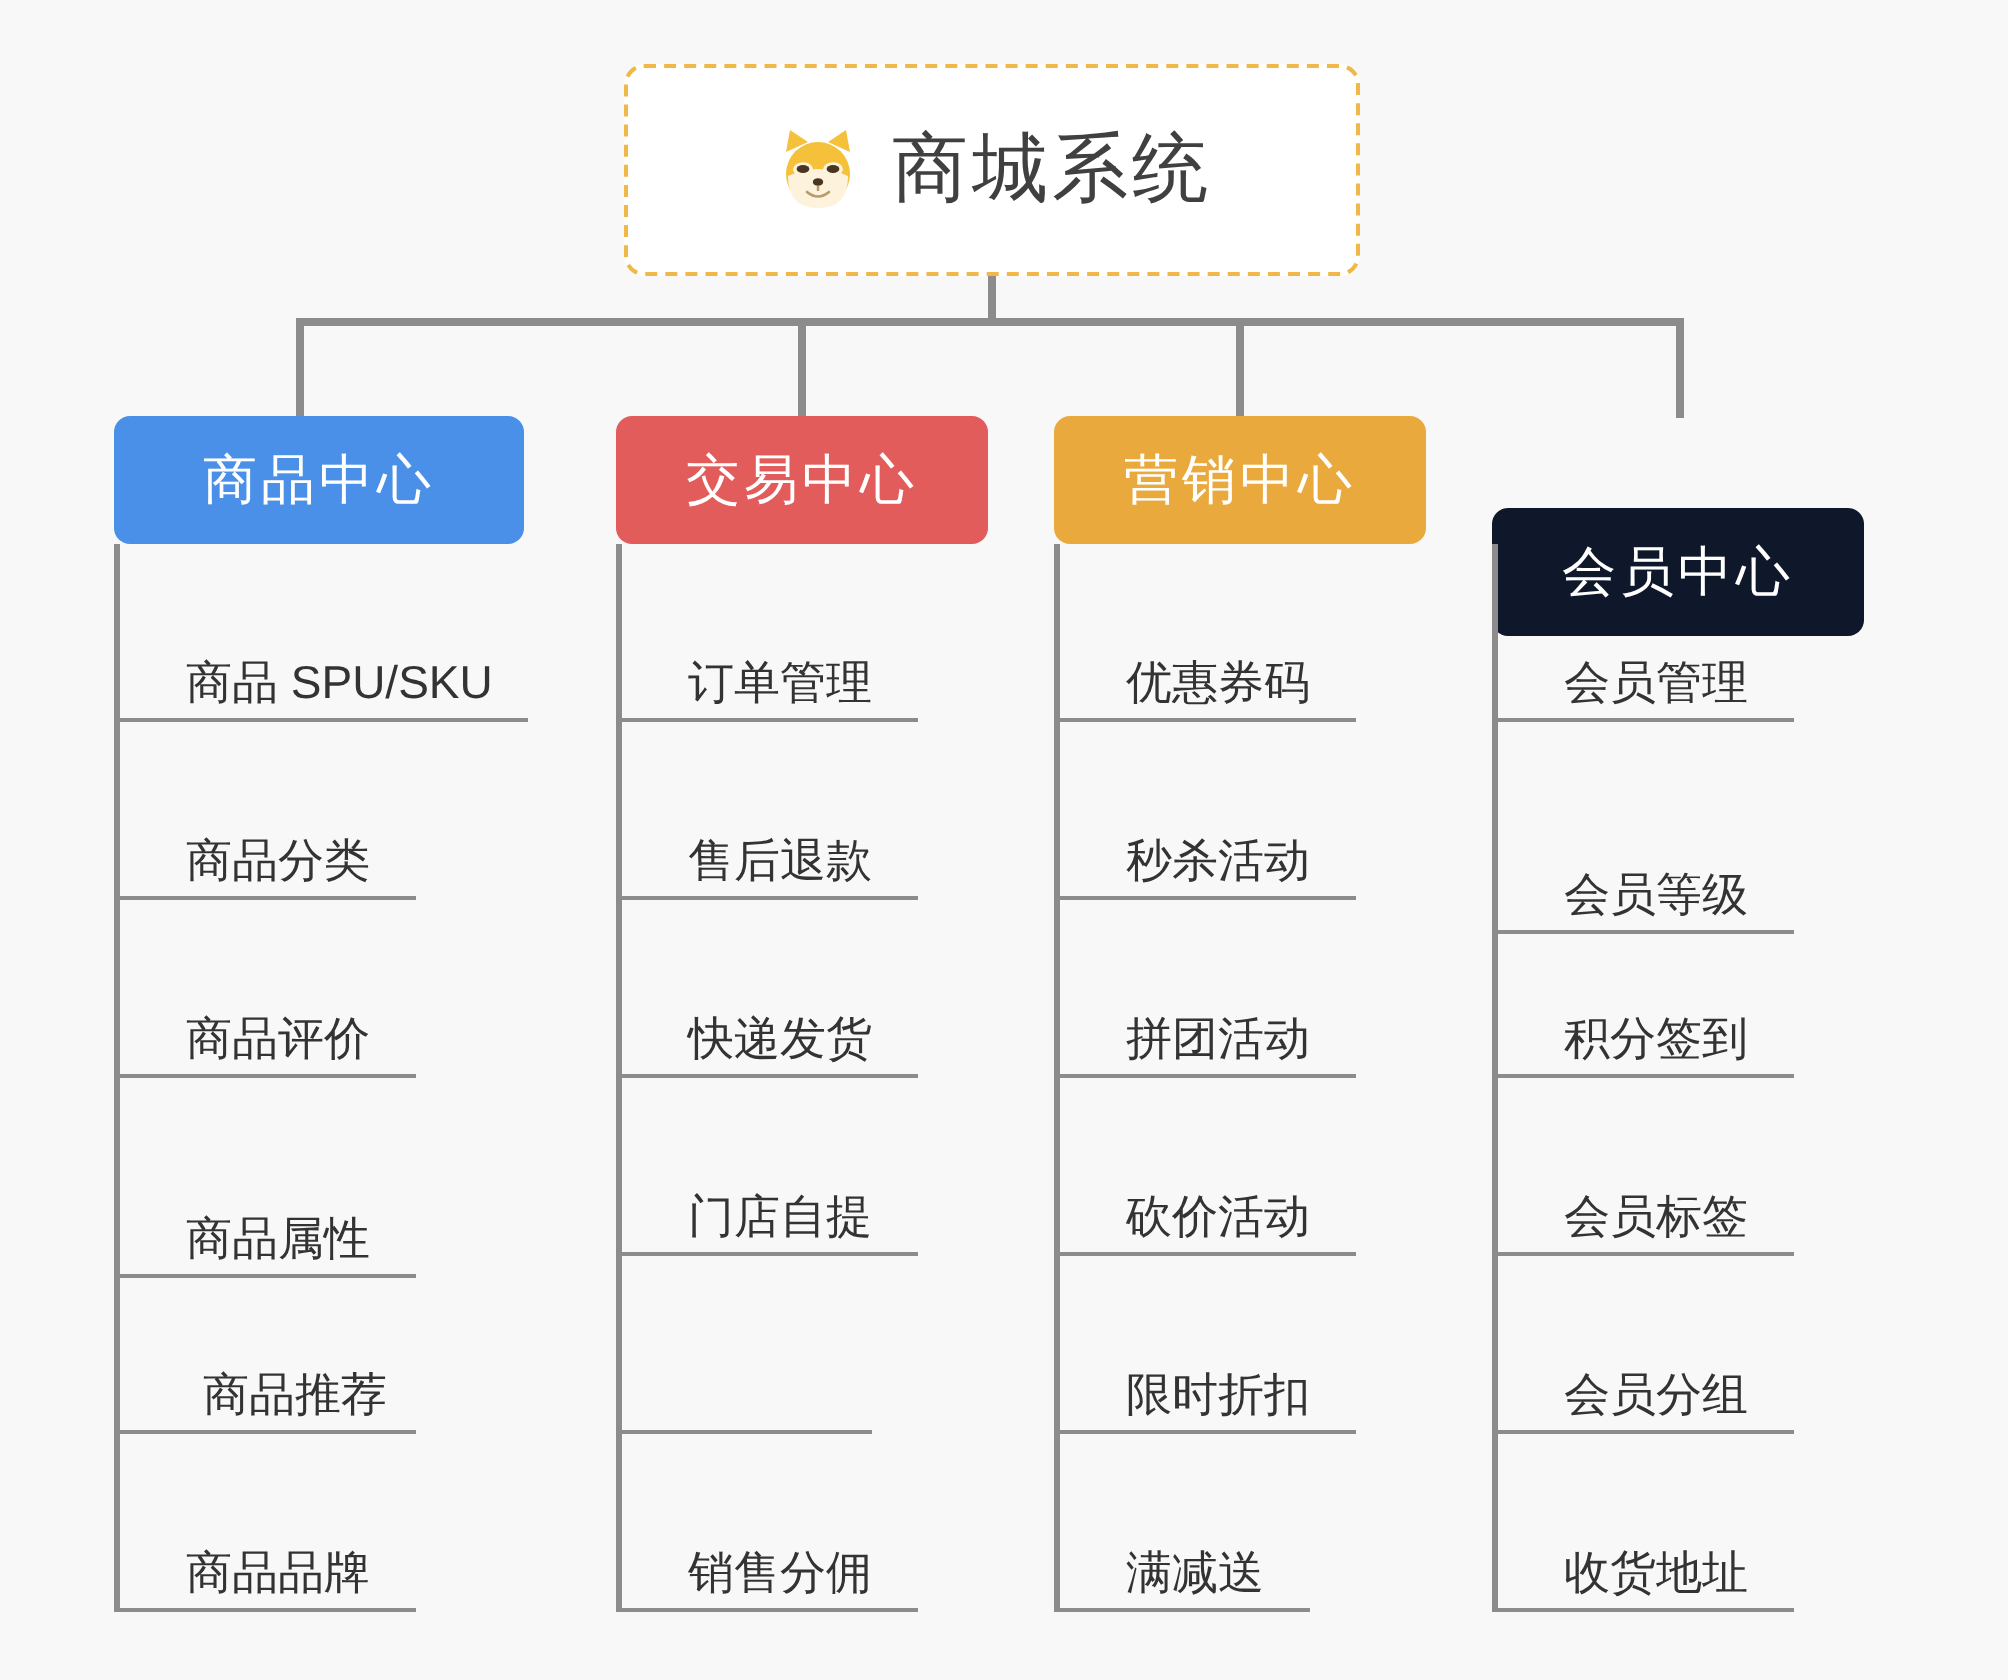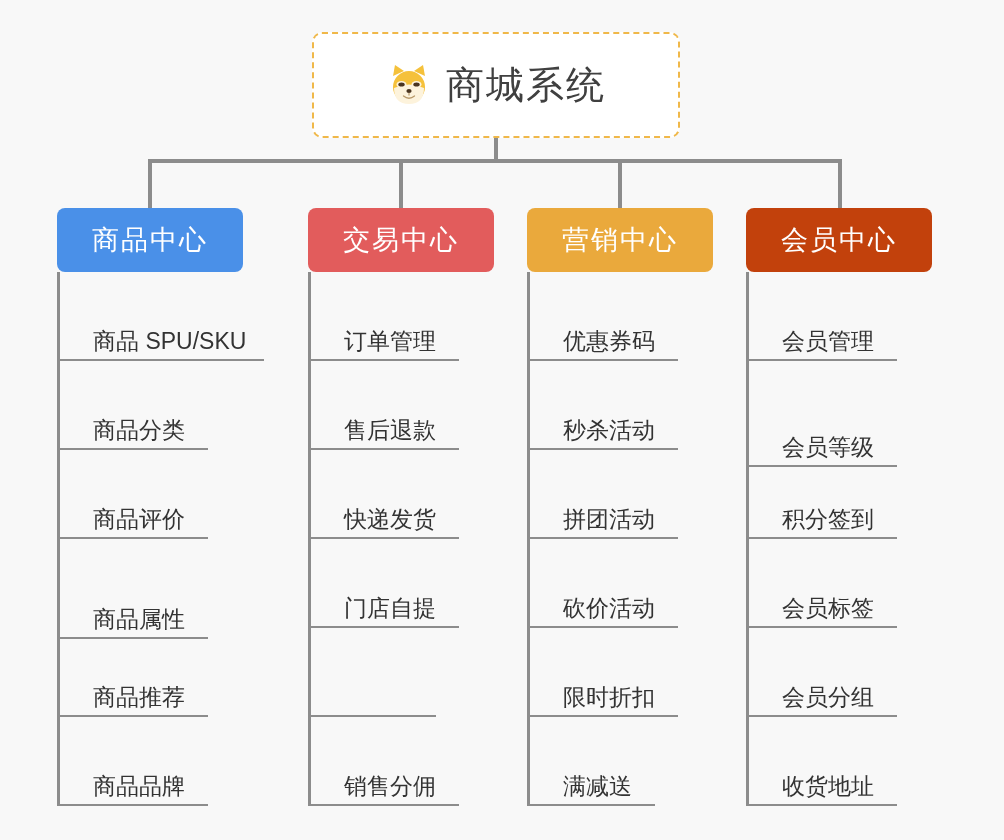--- a/index.html
+++ b/index.html
@@ -155,42 +155,42 @@
       </svg>
     </span>
     <span id="root-title" style="color: #404040;">商城系统</span>
   </div>
 
   <div class="conn" id="stem"></div>
   <div class="conn" id="hbar"></div>
 
   <div id="branches">
       <div class="drop" style="left: 148px;"></div>
-      <div class="cat-box" style="left: 57px; width: 186px; background: rgb(74, 144, 232);">
+      <div class="cat-box" style="left: 57px; width: 205px; background: rgb(74, 144, 232);">
         <span>商品中心</span>
       </div>
       <div class="leaf-col" style="left: 57px; height: 534px;">
         <div class="leaf-spine" style="height: 534px;"></div>
         <div class="leaf-item" style="top: 0px; width: 207px;">
           <span class="leaf-label">商品 SPU/SKU</span>
           <div class="leaf-underline" style="width: 207px;"></div>
         </div>
         <div class="leaf-item" style="top: 89px; width: 151px;">
           <span class="leaf-label">商品分类</span>
           <div class="leaf-underline" style="width: 151px;"></div>
         </div>
         <div class="leaf-item" style="top: 178px; width: 151px;">
           <span class="leaf-label">商品评价</span>
           <div class="leaf-underline" style="width: 151px;"></div>
         </div>
         <div class="leaf-item" style="top: 278px; width: 151px; text-align: right;">
           <span class="leaf-label">商品属性</span>
           <div class="leaf-underline" style="width: 151px;"></div>
         </div>
-        <div class="leaf-item" style="top: 356px; width: 151px;">
+        <div class="leaf-item" style="top: 356px; width: 151px; justify-content: center;">
           <span class="leaf-label">商品推荐</span>
           <div class="leaf-underline" style="width: 151px;"></div>
         </div>
         <div class="leaf-item" style="top: 445px; width: 151px;">
           <span class="leaf-label">商品品牌</span>
           <div class="leaf-underline" style="width: 151px;"></div>
         </div>
       </div>
       <div class="drop" style="left: 399px;"></div>
       <div class="cat-box" style="left: 308px; width: 186px; background: rgb(226, 92, 92);">
@@ -247,21 +247,21 @@
         <div class="leaf-item" style="top: 356px; width: 151px;">
           <span class="leaf-label">限时折扣</span>
           <div class="leaf-underline" style="width: 151px;"></div>
         </div>
         <div class="leaf-item" style="top: 445px; width: 128px;">
           <span class="leaf-label">满减送</span>
           <div class="leaf-underline" style="width: 128px;"></div>
         </div>
       </div>
       <div class="drop" style="left: 838px;"></div>
-      <div class="cat-box" style="left: 746px; width: 186px; background: #c2410c;">
+      <div class="cat-box" style="left: 746px; width: 186px; background: #0f172a; margin-top: 46px;">
         <span>会员中心</span>
       </div>
       <div class="leaf-col" style="left: 746px; height: 534px;">
         <div class="leaf-spine" style="height: 534px;"></div>
         <div class="leaf-item" style="top: 0px; width: 151px;">
           <span class="leaf-label">会员管理</span>
           <div class="leaf-underline" style="width: 151px;"></div>
         </div>
         <div class="leaf-item" style="top: 78px; width: 151px; margin-top: 28px;">
           <span class="leaf-label">会员等级</span>

